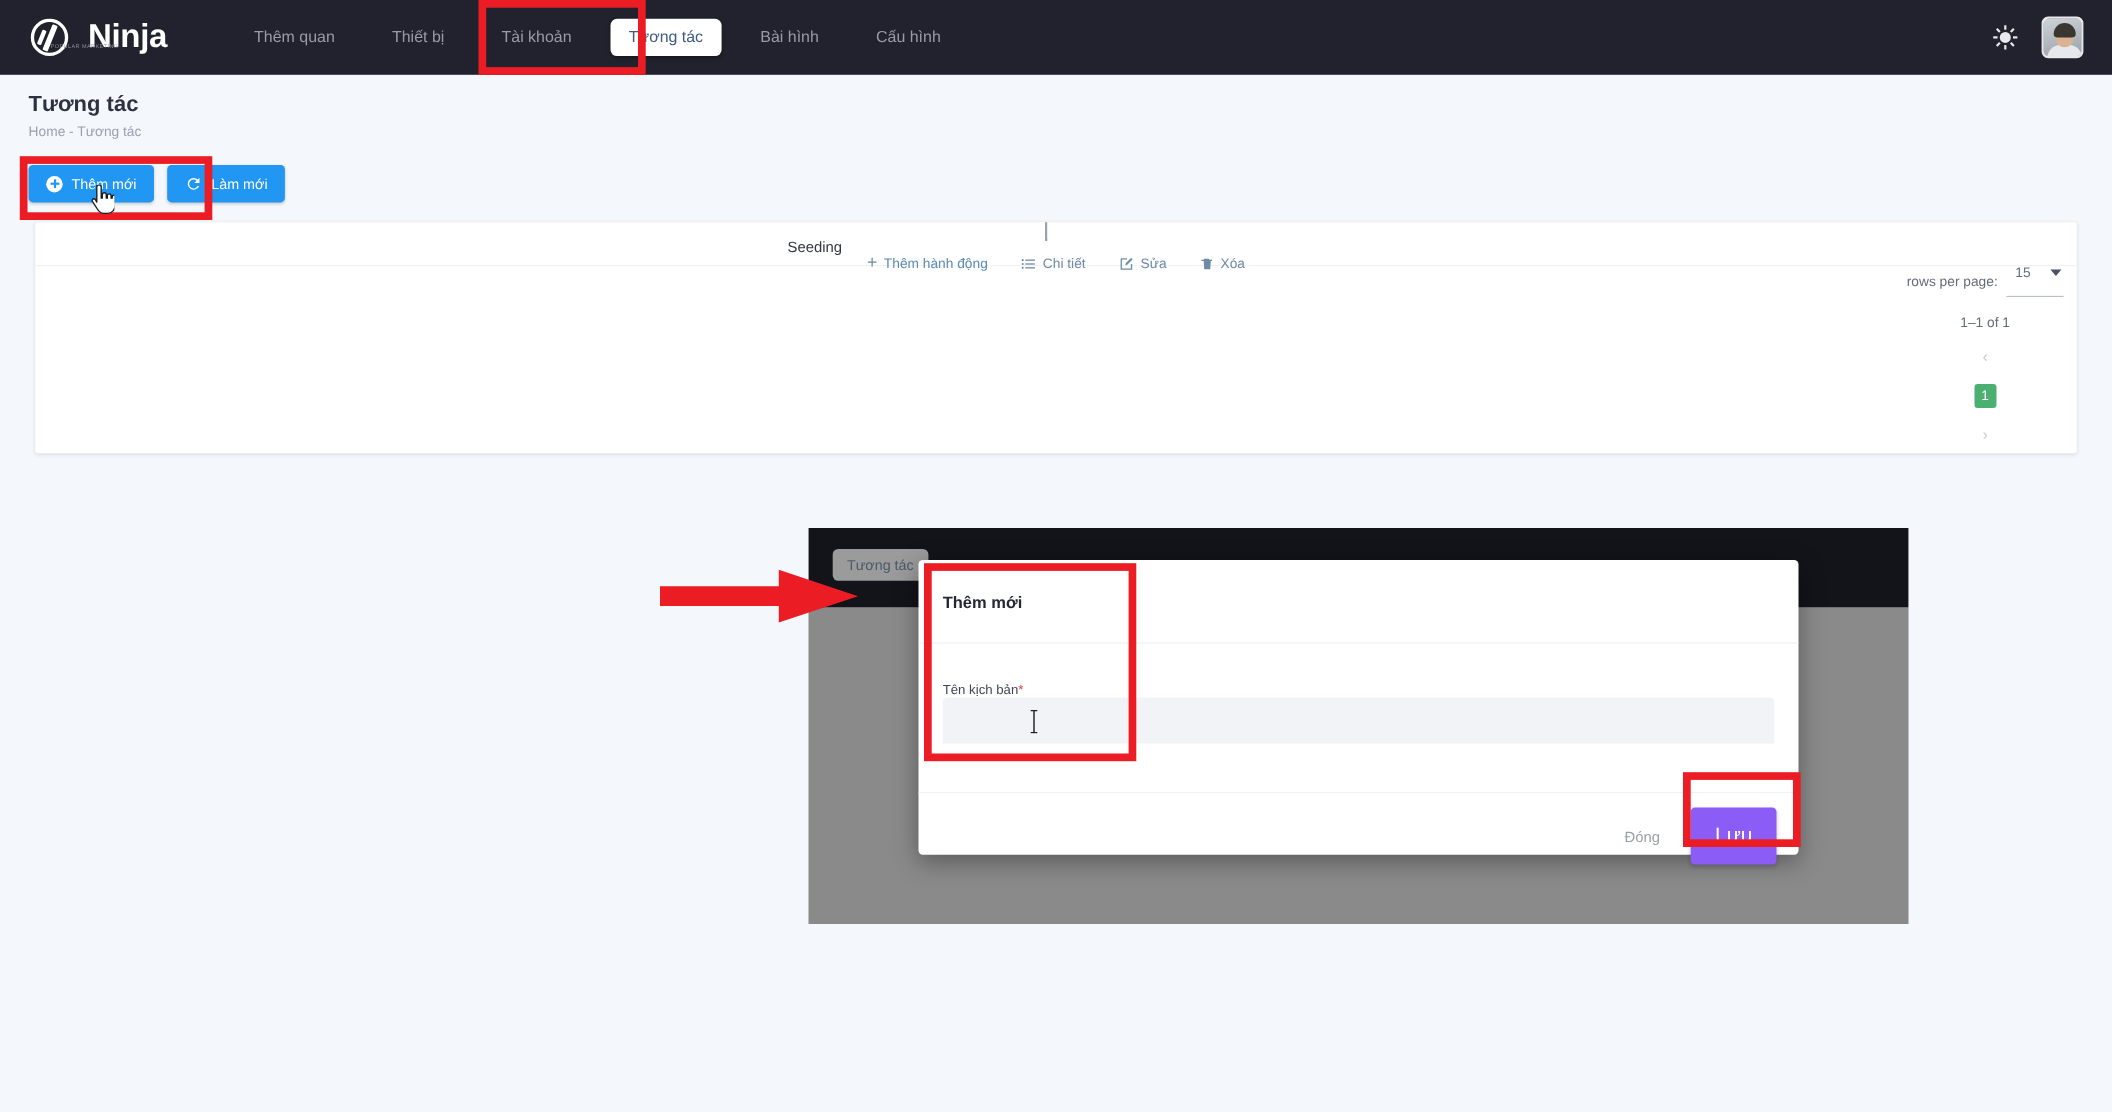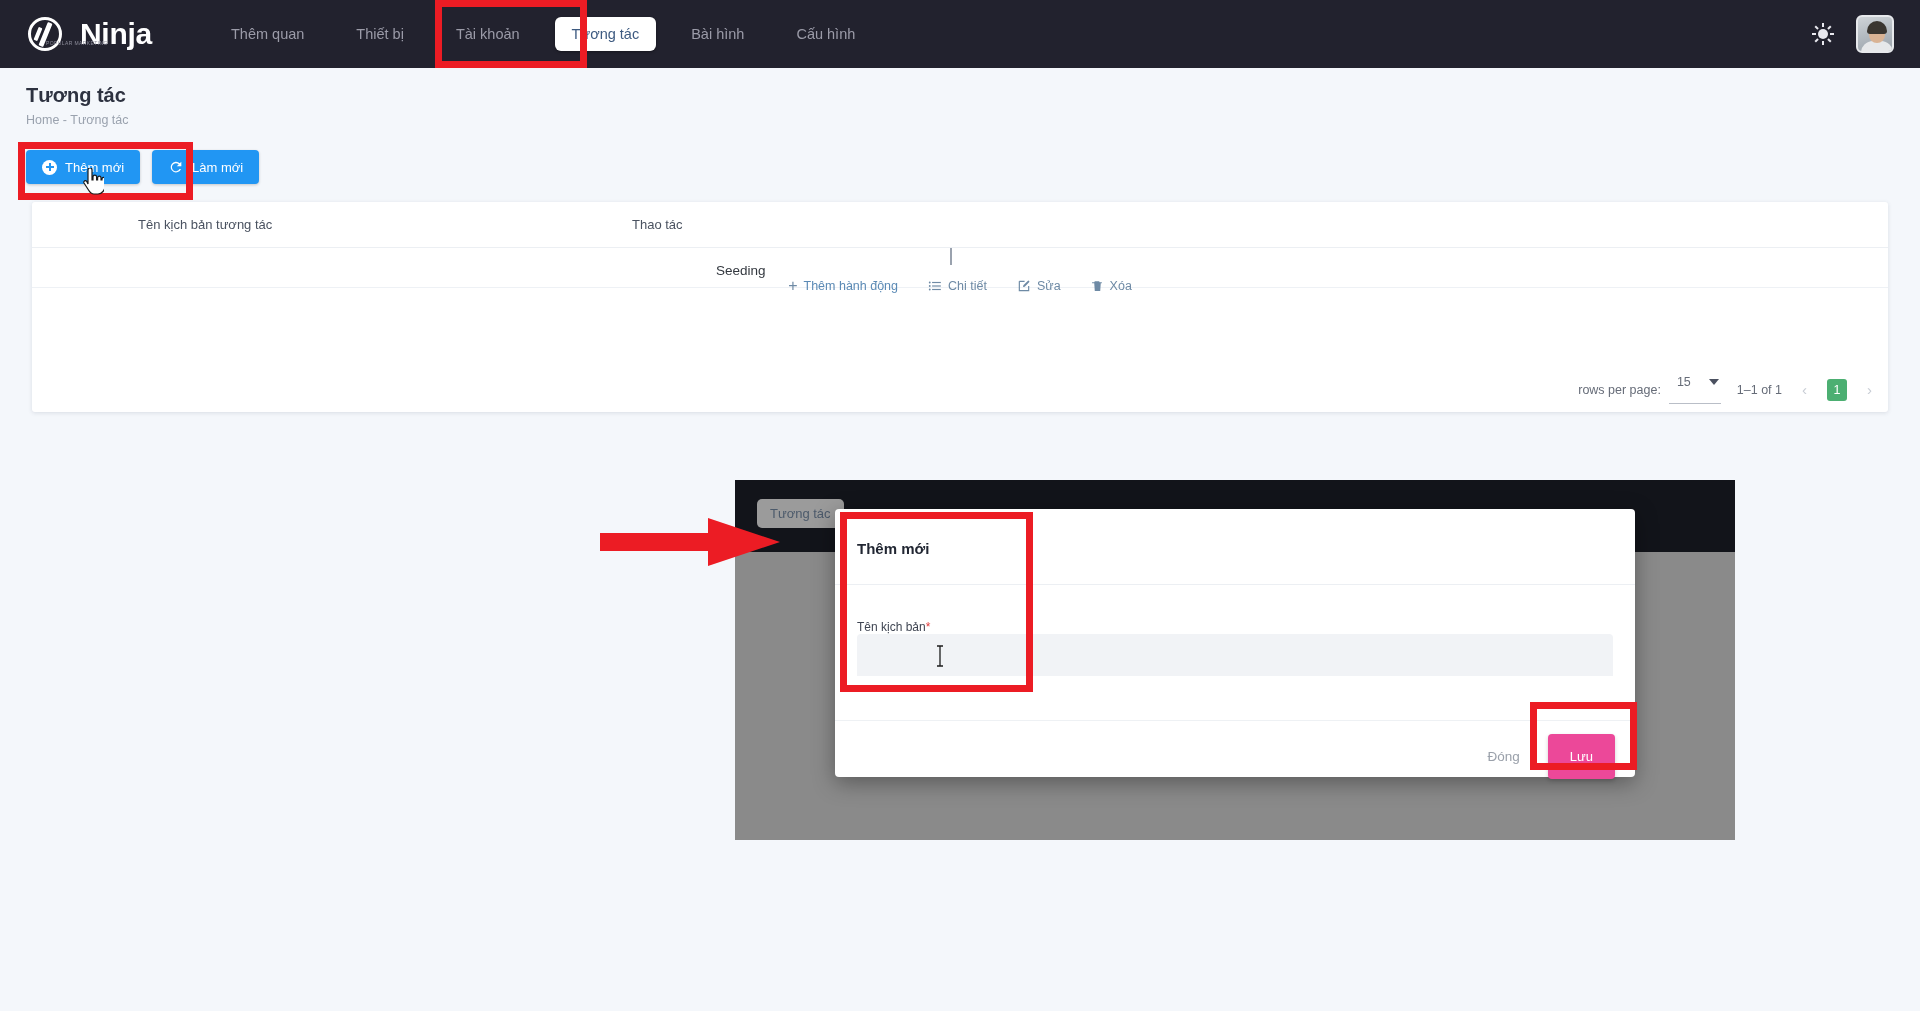--- a/index.html
+++ b/index.html
@@ -149,21 +149,21 @@
   .act.primary { color: #5b8ab5; }
   .act svg { flex: none; }
   .plus-glyph {
     font-size: 16px; line-height: 1; color: #6e8aa5; font-weight: 300;
   }
 
   
   .pager {
     position: absolute; right: 12px; bottom: 8px;
     display: flex; align-items: center; gap: 16px;
-    font-size: 12.5px; color: #666c78;
+    font-size: 12.5px; color: #666c78; flex-direction: column;
   }
   .rpp { display: flex; align-items: center; gap: 8px; }
   .rpp-select {
     display: flex; align-items: center; gap: 18px;
     border-bottom: 1px solid #b9bec7; padding: 0 2px 14px 8px;
     cursor: pointer;
   }
   .caret {
     width: 0; height: 0; border-left: 5px solid transparent;
     border-right: 5px solid transparent; border-top: 6px solid #4b5160;
@@ -224,22 +224,22 @@
   .modal-buttons {
     position: absolute; right: 20px; top: 225px;
     display: flex; align-items: center; gap: 14px;
   }
   .btn-close {
     background: transparent; border: none; color: #9aa0aa;
     font-size: 13.5px; padding: 8px 14px; cursor: pointer;
     font-family: "Liberation Sans", sans-serif;
   }
   .btn-save {
-    background: #ec4899; border: none; color: #ffffff;
-    font-size: 13px; padding: 15px 22px; border-radius: 4px; cursor: pointer;
+    background: #8b5cf6; border: none; color: #ffffff;
+    font-size: 19px; padding: 15px 22px; border-radius: 4px; cursor: pointer;
     font-family: "Liberation Sans", sans-serif;
     box-shadow: 0 2px 4px rgba(0,0,0,.18);
   }
 
   
   .hl { position: absolute; border: 7px solid #ec1c24; pointer-events: none; }
   .hl-nav    { left: 435px;  top: 0px;   width: 152px; height: 68px; }
   .hl-add    { left: 18px;   top: 142px; width: 175px; height: 58px; }
   .hl-modal  { left: 840px;  top: 512px; width: 193px; height: 180px; }
   .hl-save   { left: 1530px; top: 702px; width: 107px; height: 68px; }
@@ -318,25 +318,20 @@
     </button>
     <button class="btn">
       <svg class="refresh-ico" viewBox="0 0 24 24">
         <path fill="#ffffff" d="M17.6 6.4A8 8 0 1 0 19.5 15h-2.2a6 6 0 1 1-1.2-6.9L13 11h7V4l-2.4 2.4z"></path>
       </svg>
       <span>Làm mới</span>
     </button>
   </div>
 
   <div class="card">
-    <div class="thead">
-      <div class="col-expand"></div>
-      <div class="col-name">Tên kịch bản tương tác</div>
-      <div class="col-action">Thao tác</div>
-    </div>
 
     <div class="trow">
       <div class="col-expand">
         <span class="chev"></span>
       </div>
       <div class="col-name">Seeding</div>
       <div class="col-action">
         <div class="actions">
           <span class="act primary">
             <span class="plus-glyph">+</span>

